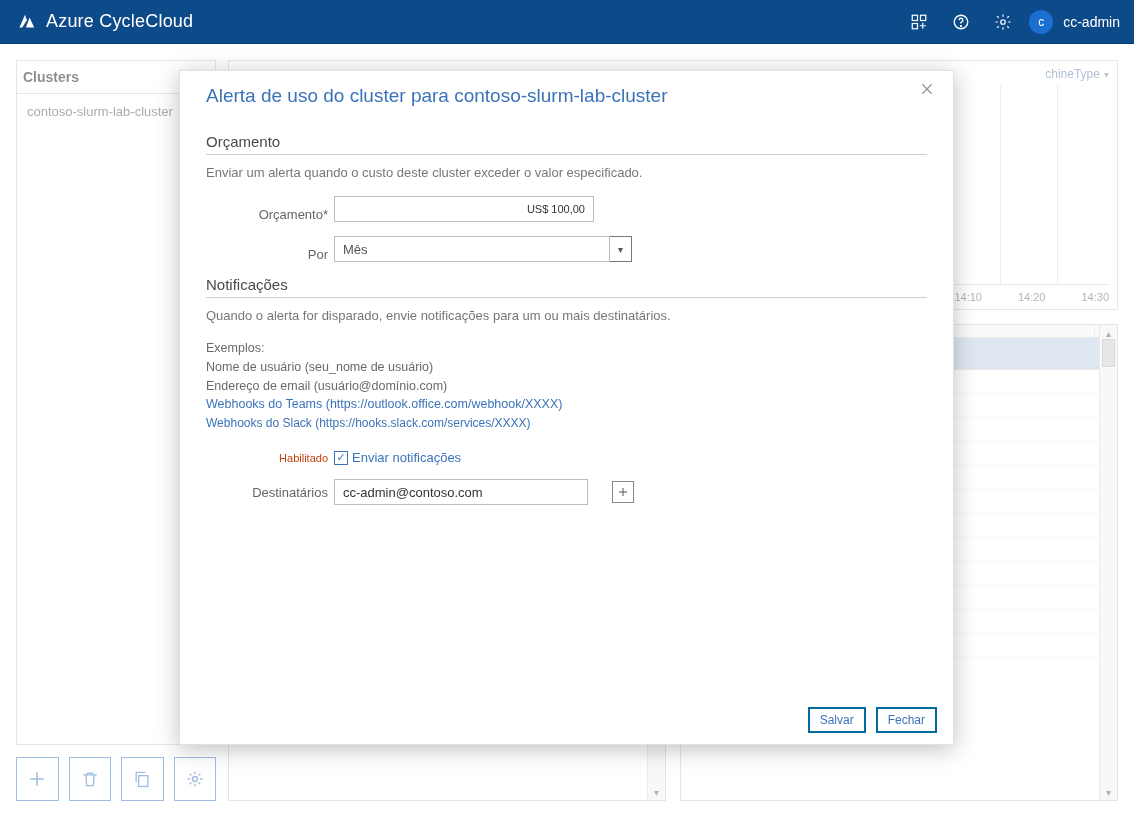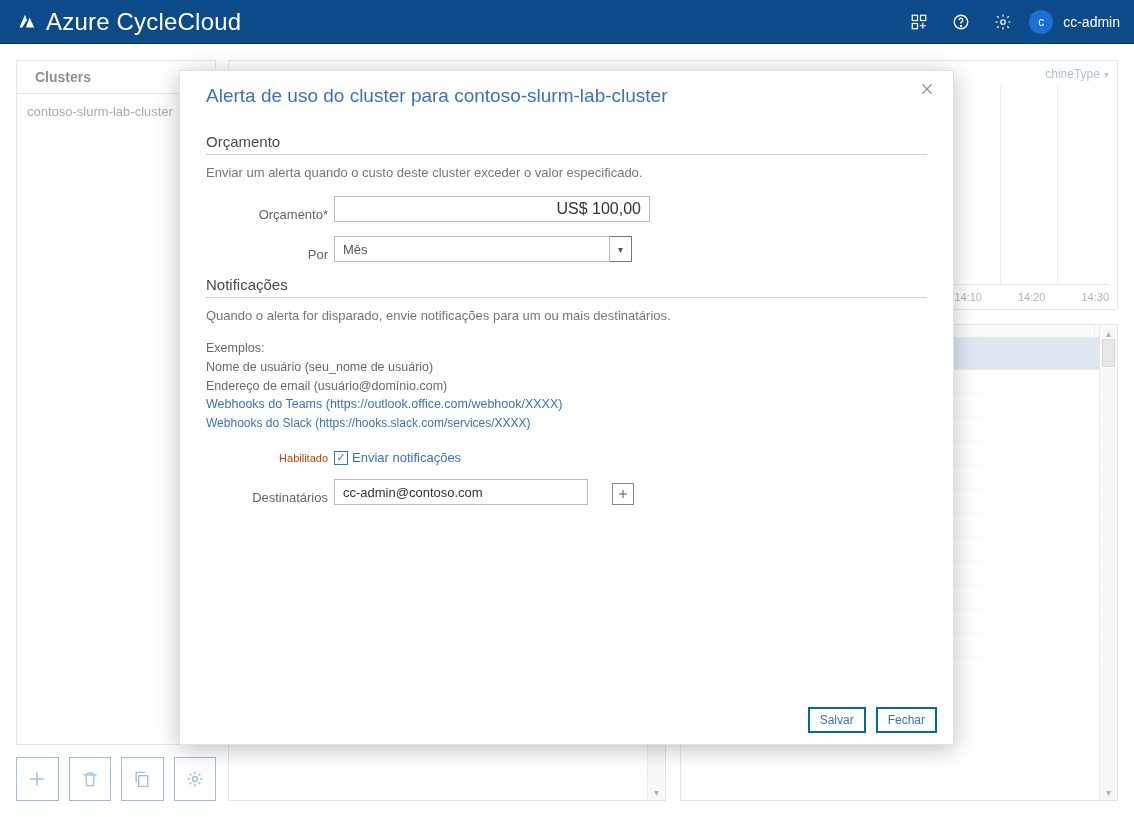--- a/index.html
+++ b/index.html
@@ -1,33 +1,33 @@
 <!DOCTYPE html>
 <html><head>
 <meta charset="utf-8">
 <style>
   * { box-sizing: border-box; margin: 0; padding: 0; }
   html, body { width: 1134px; height: 817px; font-family: "Segoe UI", Arial, sans-serif; overflow: hidden; background: #fff; }
 
   
   .topbar { height: 44px; background: #0d4a8a; color: #fff; display: flex; align-items: center; padding: 0 14px; gap: 10px; border-bottom: 1px solid #083a6e; }
   .logo-triangles { width: 22px; height: 22px; display: flex; gap: 2px; }
-  .logo-title { font-size: 24px; font-weight: 400; letter-spacing: .2px; }
+  .logo-title { font-size: 18px; font-weight: 400; letter-spacing: .2px; }
   .topbar-spacer { flex: 1; }
   .top-icon { width: 32px; height: 32px; display: flex; align-items: center; justify-content: center; color: #fff; cursor: pointer; }
   .top-icon svg { width: 18px; height: 18px; stroke: #fff; fill: none; }
   .avatar { width: 24px; height: 24px; border-radius: 50%; background: #1a6fd1; display: flex; align-items: center; justify-content: center; font-size: 12px; }
   .user-name { font-size: 14px; }
 
   
   .page { position: relative; width: 100%; height: calc(817px - 44px); }
   .page-dim { position: absolute; inset: 0; }
   .bg { position: absolute; inset: 0; padding: 16px; display: flex; gap: 12px; }
   .sidebar { width: 200px; display: flex; flex-direction: column; }
-  .sidebar-title { font-weight: 700; font-size: 14px; padding: 8px 18px; border: 1px solid #c7c7c7; border-bottom: none; }
+  .sidebar-title { font-weight: 700; font-size: 14px; padding: 8px 6px; border: 1px solid #c7c7c7; border-bottom: none; }
   .sidebar-body { flex: 1; border: 1px solid #c7c7c7; }
   .sidebar-item { font-size: 13px; padding: 10px 10px; color: #444; }
   .sidebar-footer { display: flex; gap: 10px; margin-top: 12px; }
   .sq-btn { width: 44px; height: 44px; border: 1.5px solid #2b6fb8; display: flex; align-items: center; justify-content: center; color: #2b6fb8; cursor: pointer; }
   .sq-btn svg { width: 20px; height: 20px; stroke: #2b6fb8; fill: none; }
 
   .right { flex: 1; display: flex; flex-direction: column; gap: 14px; min-width: 0; }
   .chart-pane { flex: 0 0 250px; border: 1px solid #c7c7c7; position: relative; }
   .chart-legend { position: absolute; right: 8px; top: 6px; font-size: 12px; color: #4a72a5; }
   .chart-legend .caret { font-size: 10px; margin-left: 4px; color: #888; }
@@ -53,34 +53,34 @@
   .modal-title { font-size: 19px; color: #3b73b9; padding: 14px 26px 6px; font-weight: 400; }
   .modal-close { position: absolute; right: 10px; top: 10px; width: 24px; height: 24px; cursor: pointer; color: #888; }
   .modal-close svg { width: 16px; height: 16px; stroke: #9a9a9a; }
   .modal-body { flex: 1; padding: 12px 26px 0; overflow: auto; font-size: 13px; color: #555; }
   .sect-title { font-size: 15px; color: #4a4a4a; margin-top: 8px; }
   .sect-rule { border: none; border-top: 1px solid #cfcfcf; margin: 4px 0 10px; }
   .sect-desc { color: #777; font-size: 13px; margin-bottom: 16px; }
 
   .form-row { display: flex; align-items: flex-end; margin-bottom: 14px; }
   .form-row > label { width: 128px; text-align: right; padding-right: 6px; color: #666; font-size: 13px; }
-  .txt { width: 316px; height: 26px; border: 1px solid #bdbdbd; padding: 2px 8px; font-size: 16px; color: #333; text-align: right; }
+  .txt { width: 260px; height: 26px; border: 1px solid #bdbdbd; padding: 2px 8px; font-size: 11px; color: #333; text-align: right; }
   .select-wrap { display: flex; }
   .select { width: 276px; height: 26px; border: 1px solid #bdbdbd; padding: 2px 8px; font-size: 13px; display:flex; align-items:center; }
   .select-btn { width: 22px; height: 26px; border: 1px solid #777; border-left: none; display:flex; align-items:center; justify-content:center; font-size:10px; }
 
   .examples { font-size: 12.5px; color: #6a6a6a; line-height: 1.5; }
   .examples .link { color: #3b73b9; }
 
   .chk-row { display:flex; align-items:center; margin: 18px 0 8px; }
   .chk-row label { width: 128px; text-align:right; padding-right:6px; color:#c2410c; font-size:11px; }
   .chk { width:14px; height:14px; border:1px solid #3b73b9; display:inline-flex; align-items:center; justify-content:center; color:#3b73b9; font-size:11px; margin-right:4px; }
   .chk-text { color:#3b73b9; font-size:13px; }
 
-  .dest-row { display:flex; align-items:flex-end; margin-top: 14px; }
+  .dest-row { display:flex; align-items:center; margin-top: 14px; }
   .dest-row label { width:128px; text-align:right; padding-right:6px; color:#666; font-size:13px; }
   .dest-input { width: 254px; height: 26px; border:1px solid #bdbdbd; padding:2px 8px; font-size:13px; color:#333; }
   .plus-btn { width:22px; height:22px; border:1px solid #888; margin-left:24px; display:flex; align-items:center; justify-content:center; color:#555; cursor:pointer; }
   .plus-btn svg { width:12px; height:12px; stroke:#555; }
 
   .modal-footer { height: 48px; display:flex; align-items:center; justify-content:flex-end; gap:10px; padding: 0 16px; }
   .m-btn { min-width: 46px; height: 26px; padding: 0 10px; border: 2px solid #0369a1; color:#3b73b9; background:#fff; font-size:12px; cursor:pointer; }
 </style>
 </head>
 <body>

